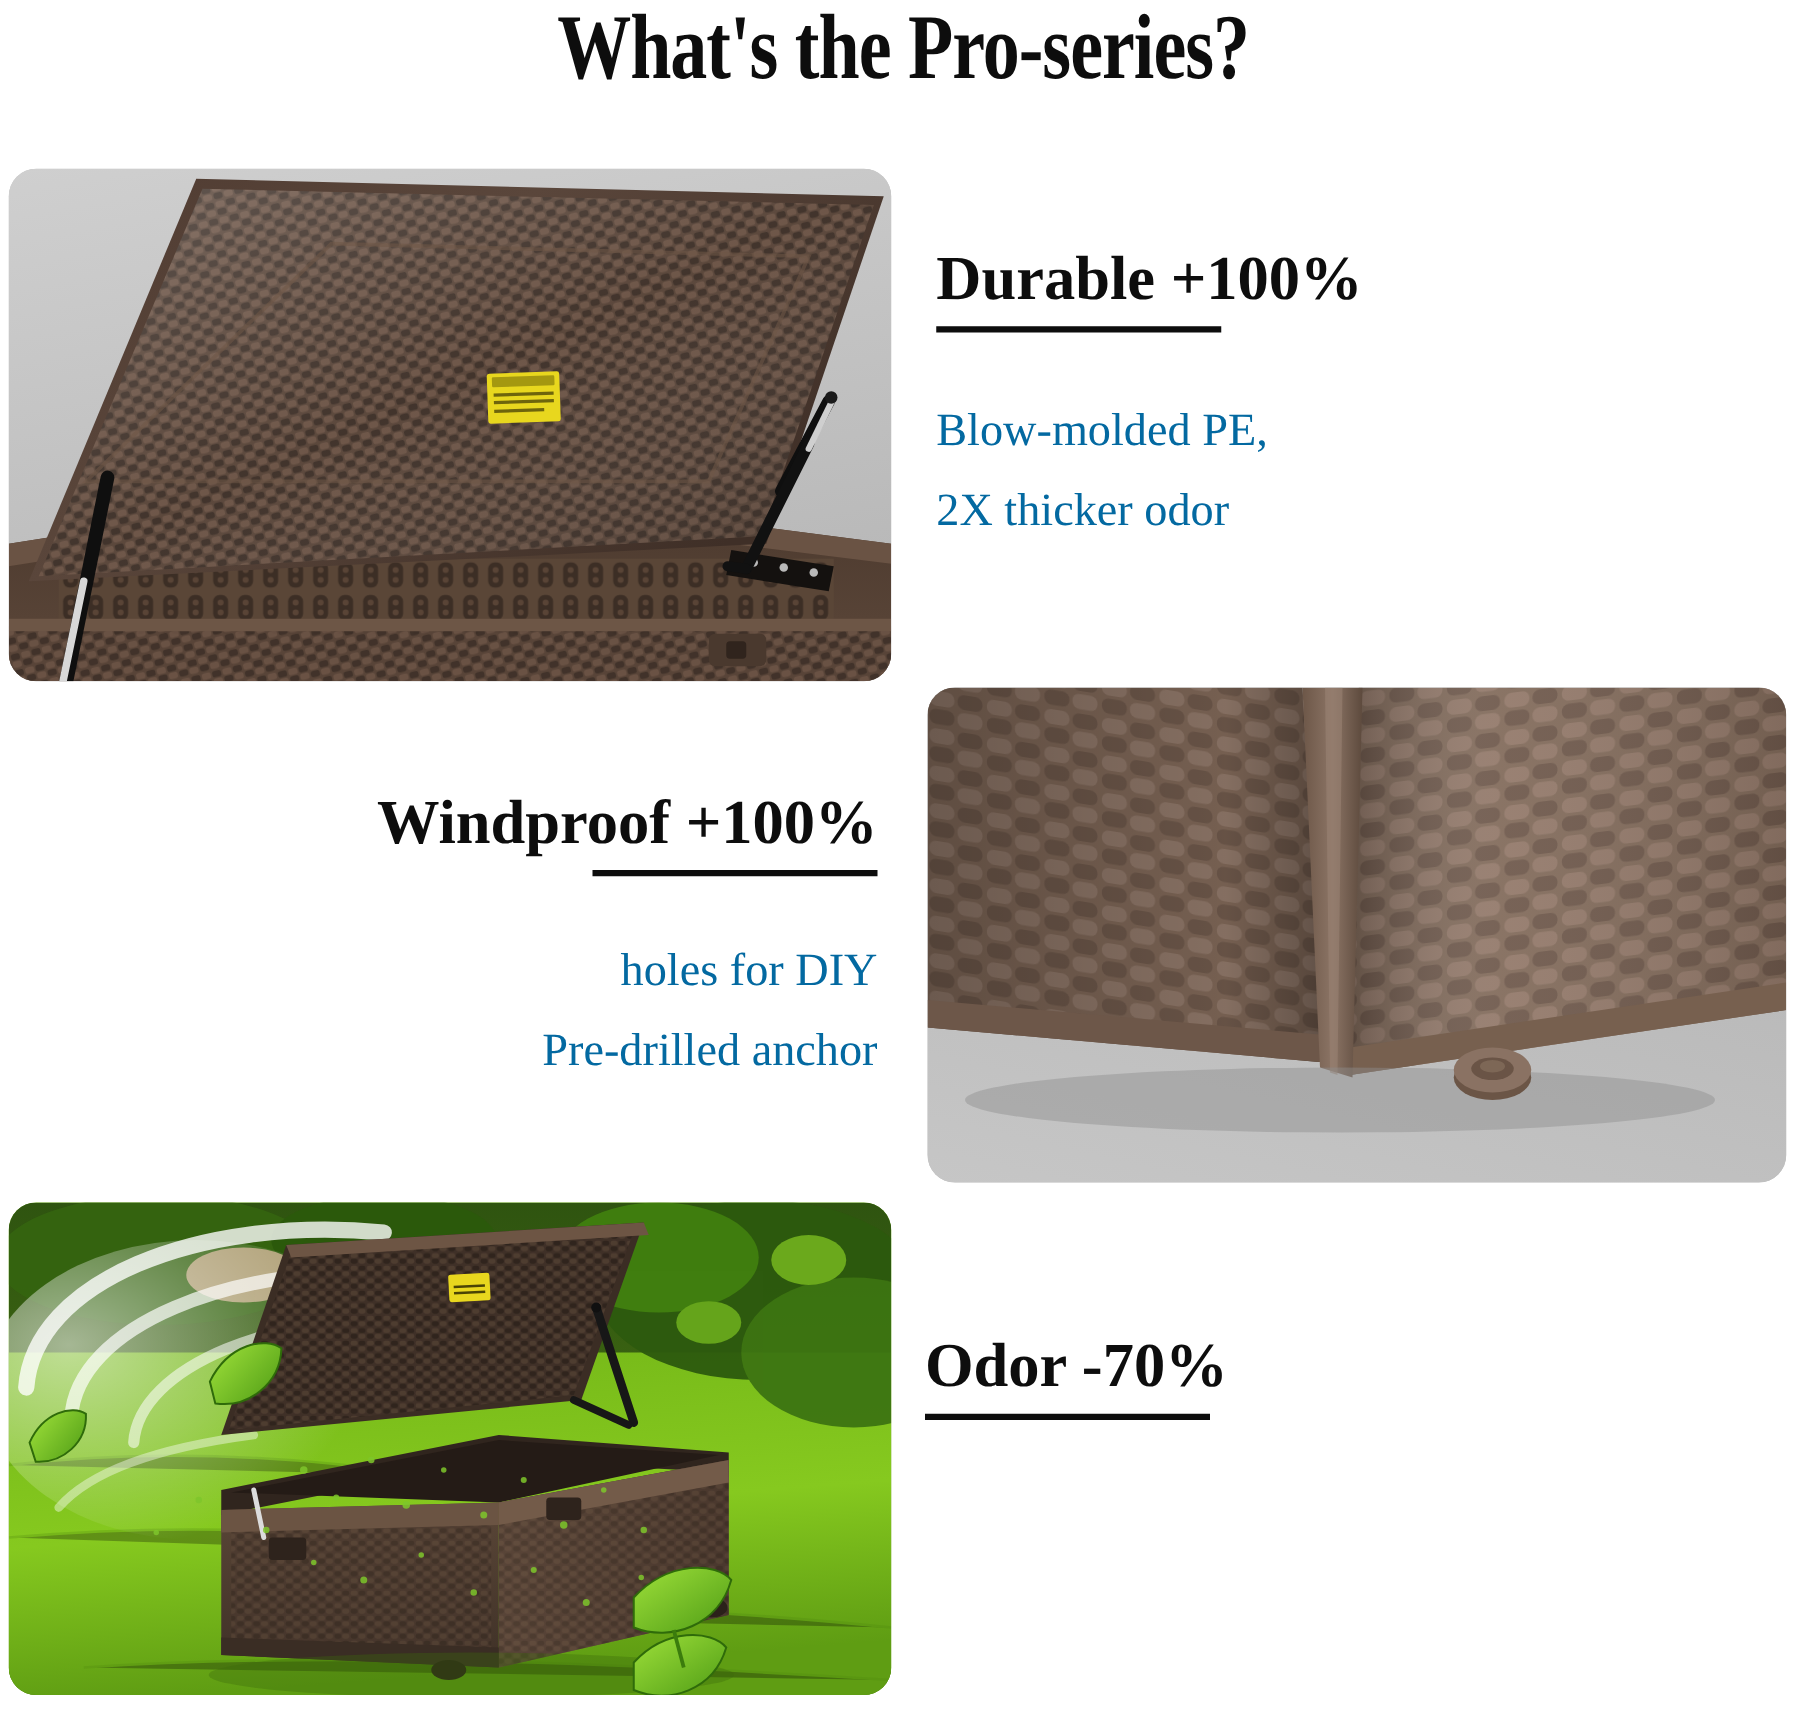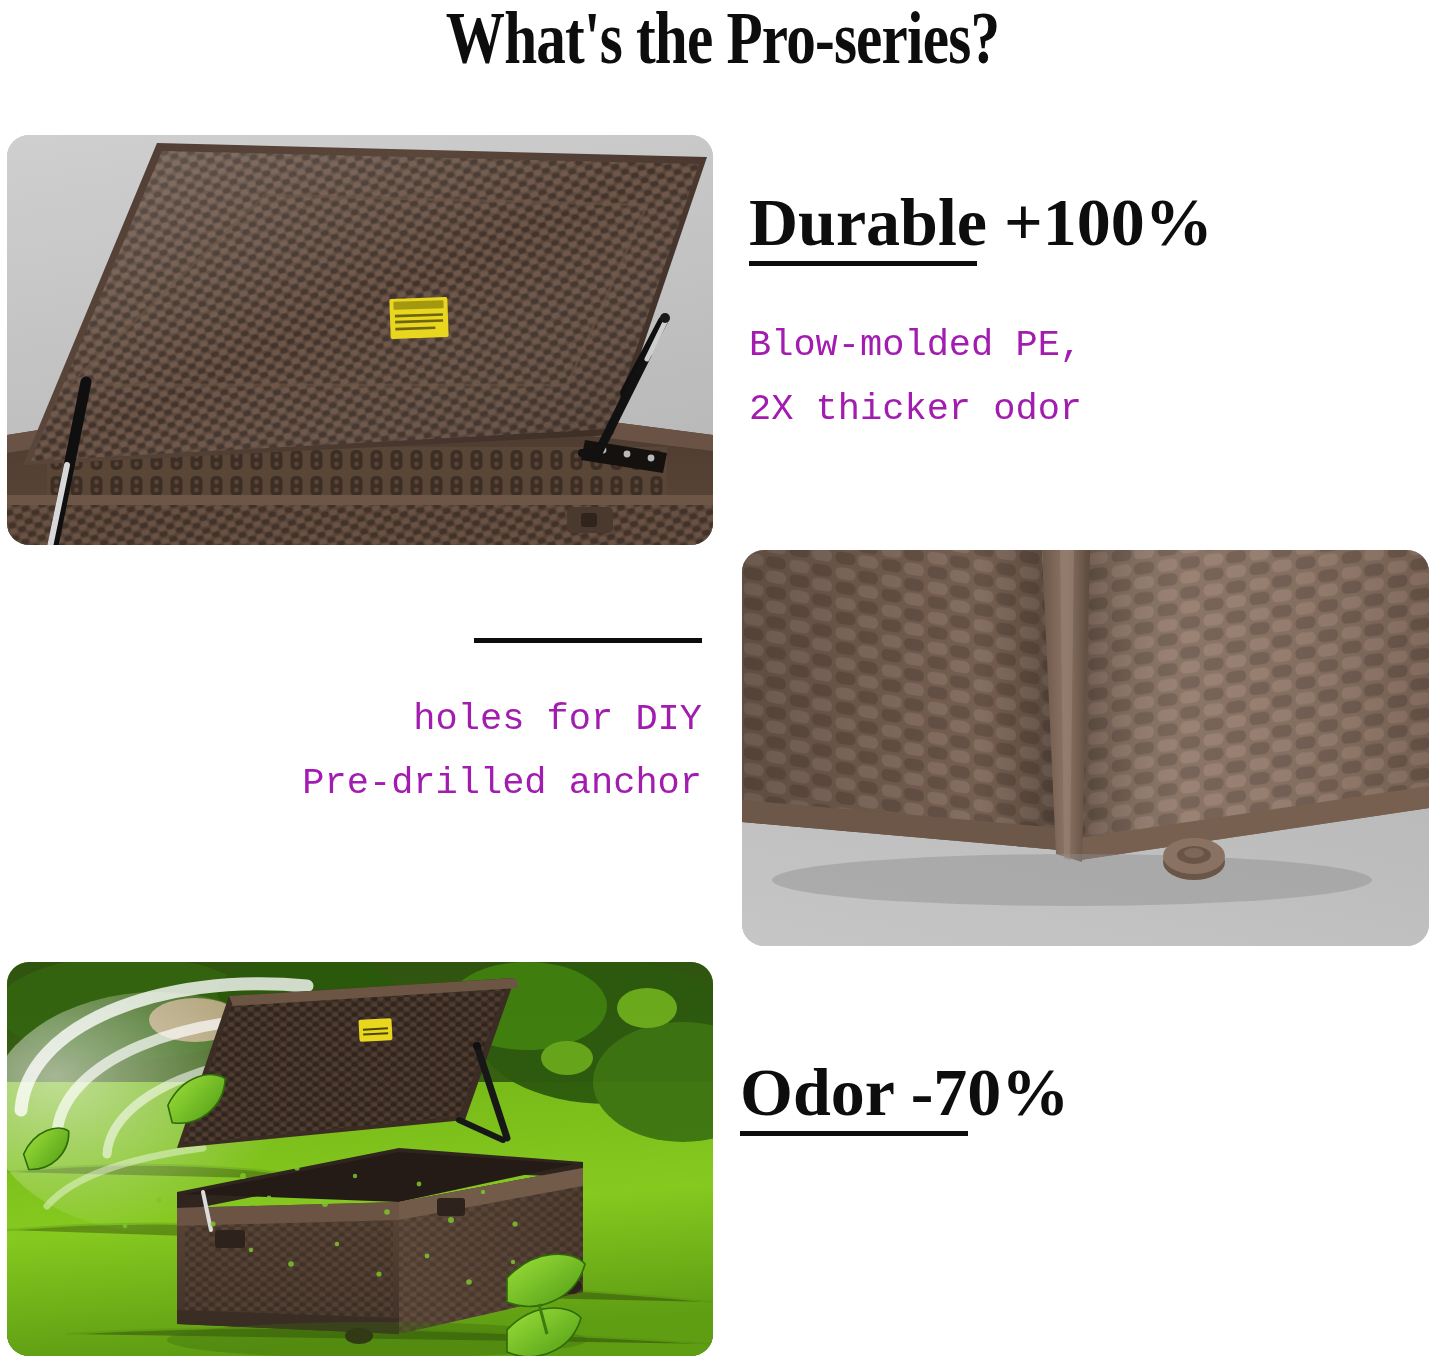--- a/index.html
+++ b/index.html
@@ -34,38 +34,38 @@
   }
 
   
   .feature {
     position: absolute;
   }
   .feature h2 {
     margin: 0;
     font-family: "Liberation Serif", "DejaVu Serif", serif;
     font-weight: bold;
-    font-size: 68px;
+    font-size: 50px;
     line-height: 58px;
     white-space: nowrap;
     color: #0d0d0d;
   }
   .rule {
     height: 5px;
     width: 228px;
     background: #0d0d0d;
     margin-top: 10px;
   }
   .feature p {
     margin: 0;
-    font-family: Liberation Mono, monospace;
+    font-family: Liberation Serif, serif;
     font-weight: normal;
     font-size: 37px;
     line-height: 64px;
-    color: #a21caf;
+    color: #0369a1;
   }
   .f-durable   { left: 749px; top: 193px; text-align: left; }
   .f-durable .body { margin-top: 47px; }
   .f-windproof { right: 743px; top: 628px; text-align: right; }
   .f-windproof .rule { margin-left: auto; }
   .f-windproof .body { margin-top: 44px; }
   .f-odor      { left: 740px; top: 1063px; text-align: right; }
   .f-odor .body { margin-top: 48px; }
 
   
@@ -374,20 +374,21 @@
 <div class="feature f-durable">
   <h2>Durable +100%</h2>
   <div class="rule"></div>
   <div class="body">
     <p>Blow-molded PE,</p>
     <p>2X thicker odor</p>
   </div>
 </div>
 
 <div class="feature f-windproof">
+  <h2>Windproof +100%</h2>
   <div class="rule"></div>
   <div class="body">
     <p>holes for DIY</p>
     <p>Pre-drilled anchor</p>
   </div>
 </div>
 
 <div class="feature f-odor">
   <h2>Odor -70%</h2>
   <div class="rule"></div>

